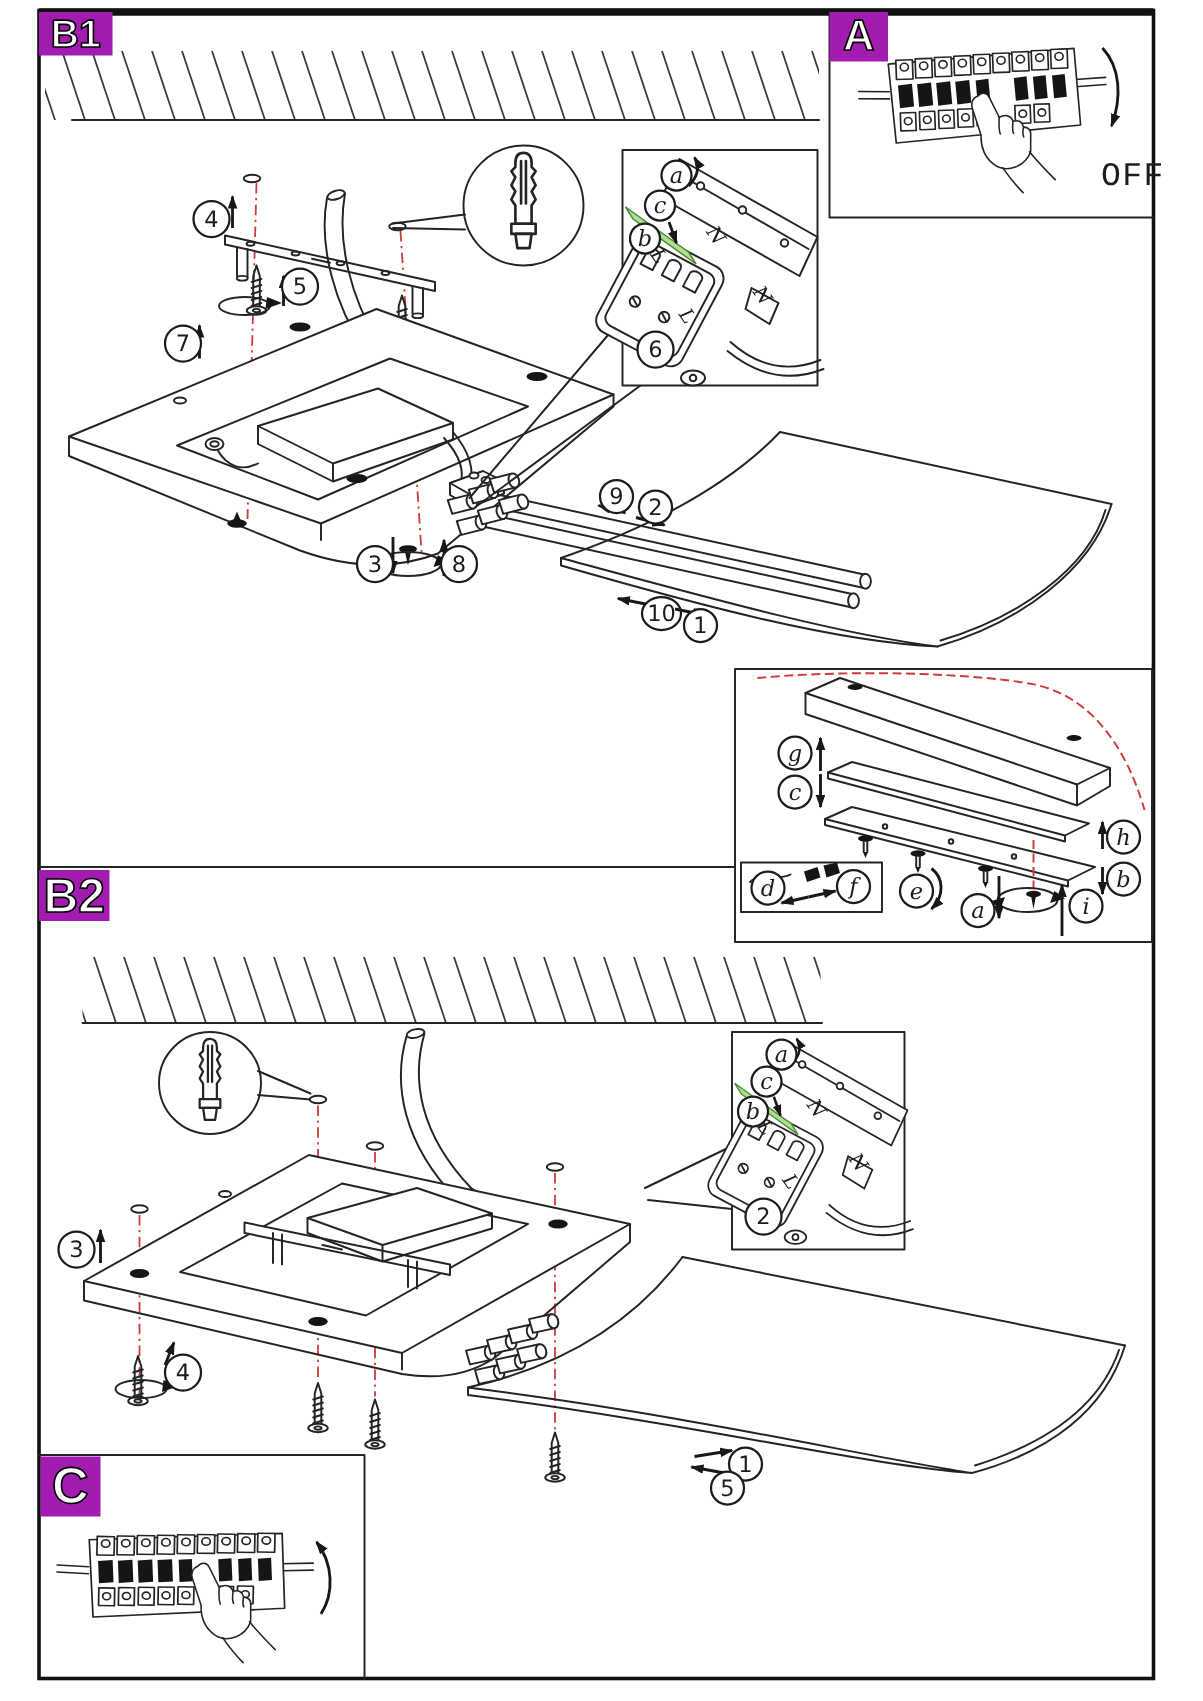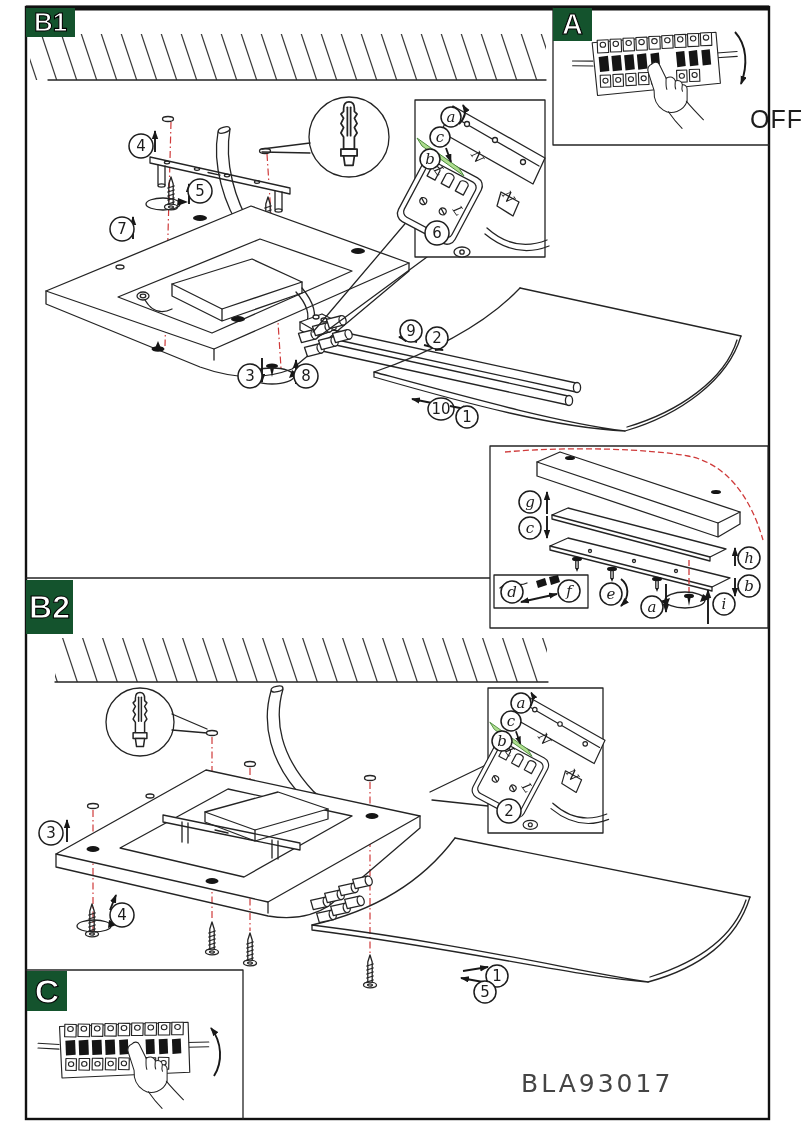--- a/index.html
+++ b/index.html
@@ -10,21 +10,21 @@
   .fw{fill:#ffffff;stroke:#242424;stroke-width:1.3;stroke-linejoin:round;}
   .fd{fill:#151515;stroke:none;}
   .rd{fill:none;stroke:#cf3a3a;stroke-width:1.2;stroke-dasharray:7 3 1.5 3;}
   .rds{fill:none;stroke:#cf3a3a;stroke-width:1.3;stroke-dasharray:6 3;}
   .grn{fill:#aede8e;stroke:#4c8a3c;stroke-width:1;}
   .ar{fill:none;stroke:#181818;stroke-width:1.9;marker-end:url(#ah);}
   .cnum{fill:#ffffff;stroke:#1c1c1c;stroke-width:1.5;}
   .tnum{font:15px "DejaVu Sans",sans-serif;fill:#1c1c1c;text-anchor:middle;}
   .tltr{font:italic 15px "DejaVu Serif",serif;fill:#1c1c1c;text-anchor:middle;}
   .tnl{font:italic 13px "DejaVu Serif",serif;fill:#1c1c1c;text-anchor:middle;}
-  .label-box{position:absolute;background:#14532d;color:#fff;display:flex;align-items:center;
+  .label-box{position:absolute;background:#a21caf;color:#fff;display:flex;align-items:center;
              justify-content:center;-webkit-text-stroke:1.1px #000;font-weight:bold;}
   .cap-text{position:absolute;color:#1d1d1d;letter-spacing:1px;}
   #product-code{position:absolute;color:#454545;font-size:25px;letter-spacing:3px;
                 font-family:"DejaVu Sans",sans-serif;}
 </style>
 </head>
 <body>
 
 <div id="stage">
 
@@ -492,20 +492,19 @@
 
 <g>
   <path class="ln" d="M26,970 L243,970 L243,1119" stroke-width="2"></path>
   <use href="#breaker" transform="translate(58,1014) scale(0.88,0.78) rotate(1)"></use>
   <use href="#hand" transform="translate(132,1044) rotate(-8) scale(0.8)"></use>
   <path class="ar" d="M214,1076 C223,1062 222,1042 211,1028"></path>
 </g>
 </svg>
 
 <div class="label-box" style="left:26px;top:8px;width:49px;height:29px;font-size:26px;">B1</div>
-<div class="label-box" style="left:26px;top:580px;width:47px;height:54px;font-size:32px;">B2</div>
+<div class="label-box" style="left:26px;top:580px;width:47px;height:34px;font-size:32px;">B2</div>
 <div class="label-box" style="left:553px;top:8px;width:39px;height:33px;font-size:29px;">A</div>
 <div class="label-box" style="left:27px;top:971px;width:40px;height:40px;font-size:34px;">C</div>
-<div class="cap-text" style="left:750px;top:105px;font-size:25px;">OFF</div>
+<div class="cap-text" style="left:734px;top:105px;font-size:22px;font-family:Liberation Mono, monospace;">OFF</div>
 <div class="cap-text" style="left:200px;top:1143px;font-size:23px;">ON</div>
-<div id="product-code" style="left:521px;top:1069px;">BLA93017</div>
 
 </div>
 
 </body></html>

